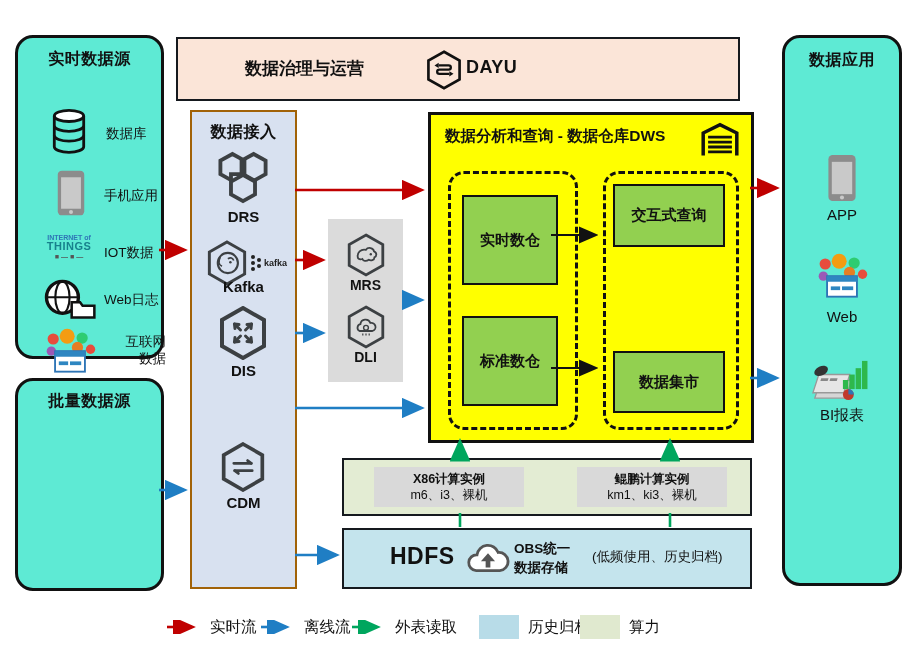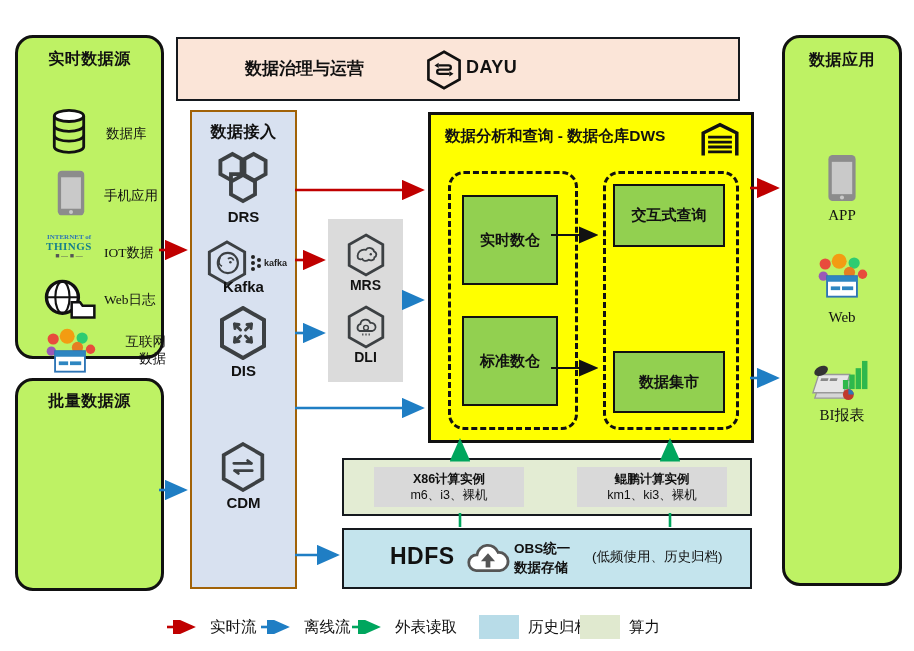--- a/index.html
+++ b/index.html
@@ -1,19 +1,19 @@
 <!DOCTYPE html>
 <html><head>
 <meta charset="utf-8">
 <style>
   html,body{margin:0;padding:0;background:#fff;}
   #canvas{position:relative;width:914px;height:651px;background:#fff;overflow:hidden;
     font-family:"Liberation Sans","DejaVu Sans",sans-serif;color:#111;}
   .abs{position:absolute;}
-  .panel{position:absolute;background:#bef264;border:3px solid #111;border-radius:18px;font-family:Liberation Serif, serif;}
+  .panel{position:absolute;background:#5eead4;border:3px solid #111;border-radius:18px;}
   .panel-title{position:absolute;width:100%;text-align:center;font-weight:bold;font-size:16px;letter-spacing:.5px;}
   .lbl{position:absolute;font-size:13.5px;line-height:1.25;}
   .pre{white-space:pre-line;}
   .svcname{position:absolute;font-weight:bold;font-size:15px;text-align:center;}
   .col-access{position:absolute;left:190px;top:110px;width:103px;height:475px;background:#D8E1F0;border:2px solid #a16207;}
   .graybox{position:absolute;left:328px;top:219px;width:75px;height:163px;background:#DBDBDB;}
   .banner{position:absolute;left:176px;top:37px;width:560px;height:60px;background:#FBE5D8;border:2.5px solid #15191e;}
   .dws{position:absolute;left:428px;top:112px;width:320px;height:325px;background:#FFFF00;border:3px solid #111;}
   .dashedgrp{position:absolute;border:3px dashed #111;border-radius:16px;}
   .greenbox{position:absolute;background:#92D050;border:2px solid #111;display:flex;align-items:center;justify-content:center;

